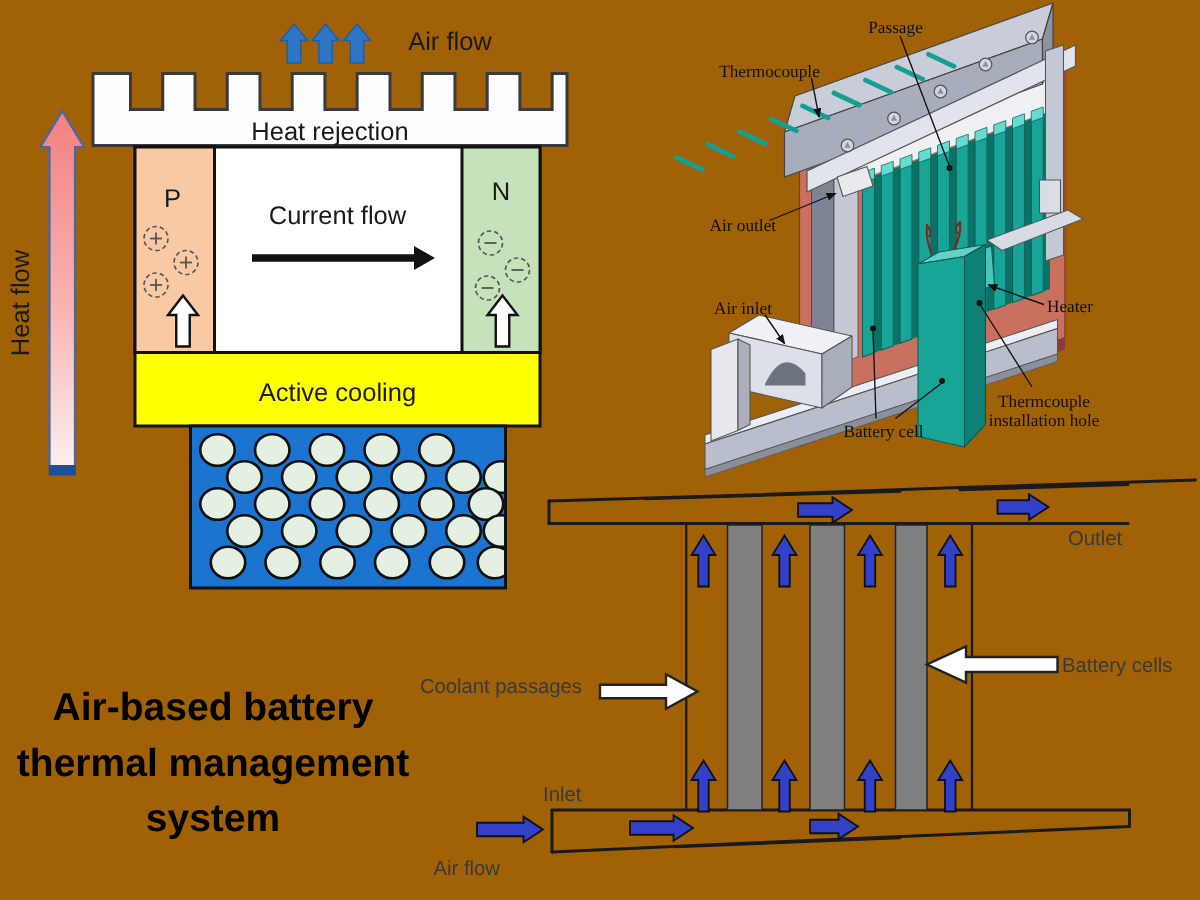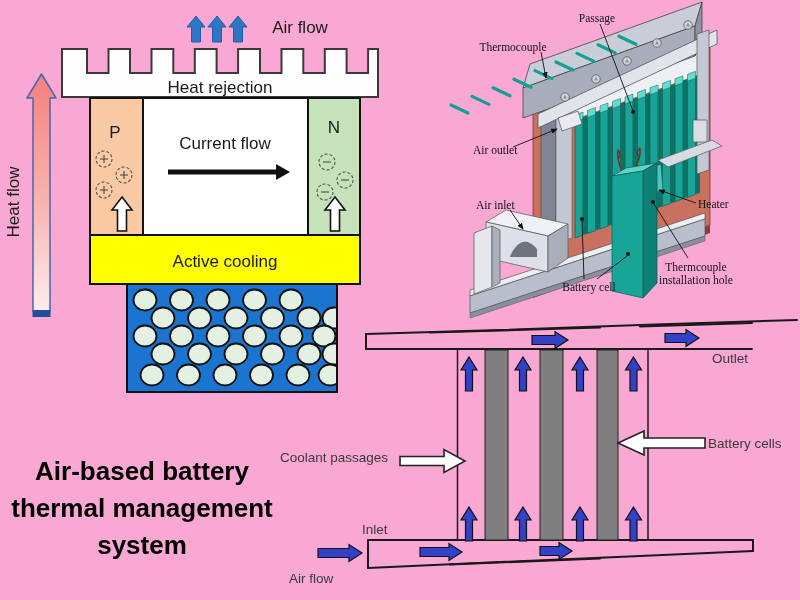--- a/index.html
+++ b/index.html
@@ -1,16 +1,16 @@
 <!DOCTYPE html>
 <html><head>
 <meta charset="utf-8">
 <style>
   html,body{margin:0;padding:0;background:#ffffff;}
-  #stage{position:relative;width:800px;height:600px;background:#f9a8d4;overflow:hidden;
+  #stage{position:relative;width:800px;height:600px;background:#a16207;overflow:hidden;
          font-family:"Liberation Sans",sans-serif;}
   svg{position:absolute;left:0;top:0;}
   text{user-select:none;}
   .lbl{font-family:"Liberation Sans",sans-serif;fill:#1a1a1a;}
   .sk {font-family:"Liberation Sans",sans-serif;fill:#3a3a3a;}
   .cad{font-family:"Liberation Serif",serif;fill:#111;}
   .ttl{font-family:"Liberation Sans",sans-serif;font-weight:bold;fill:#000;}
 </style>
 </head>
 <body>

